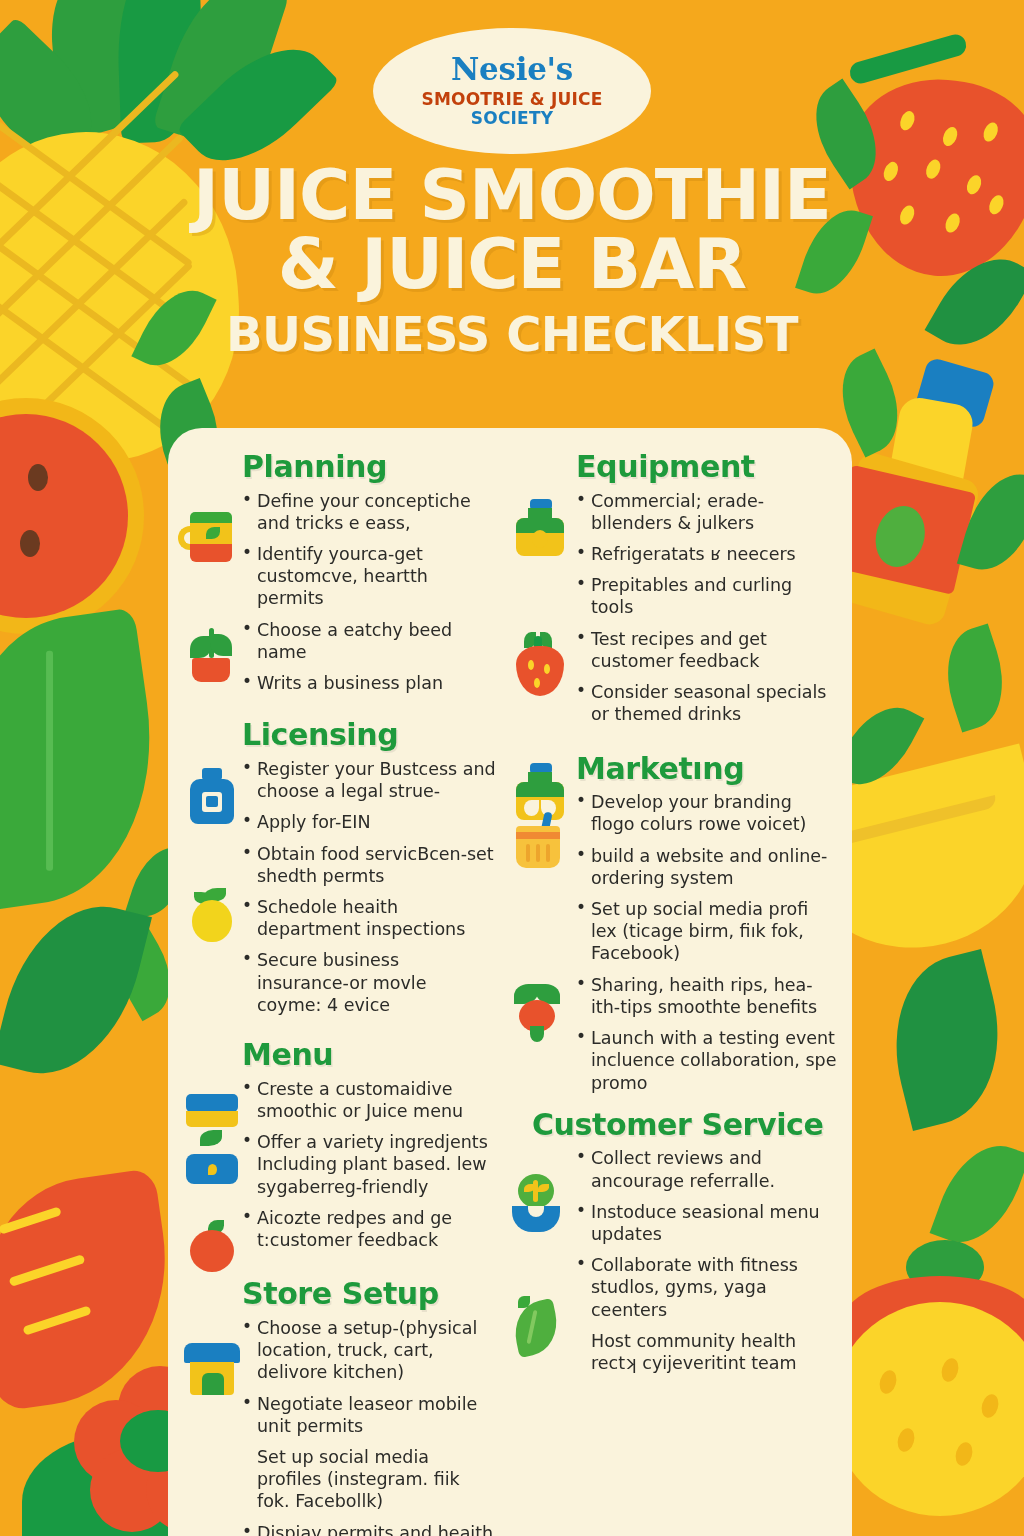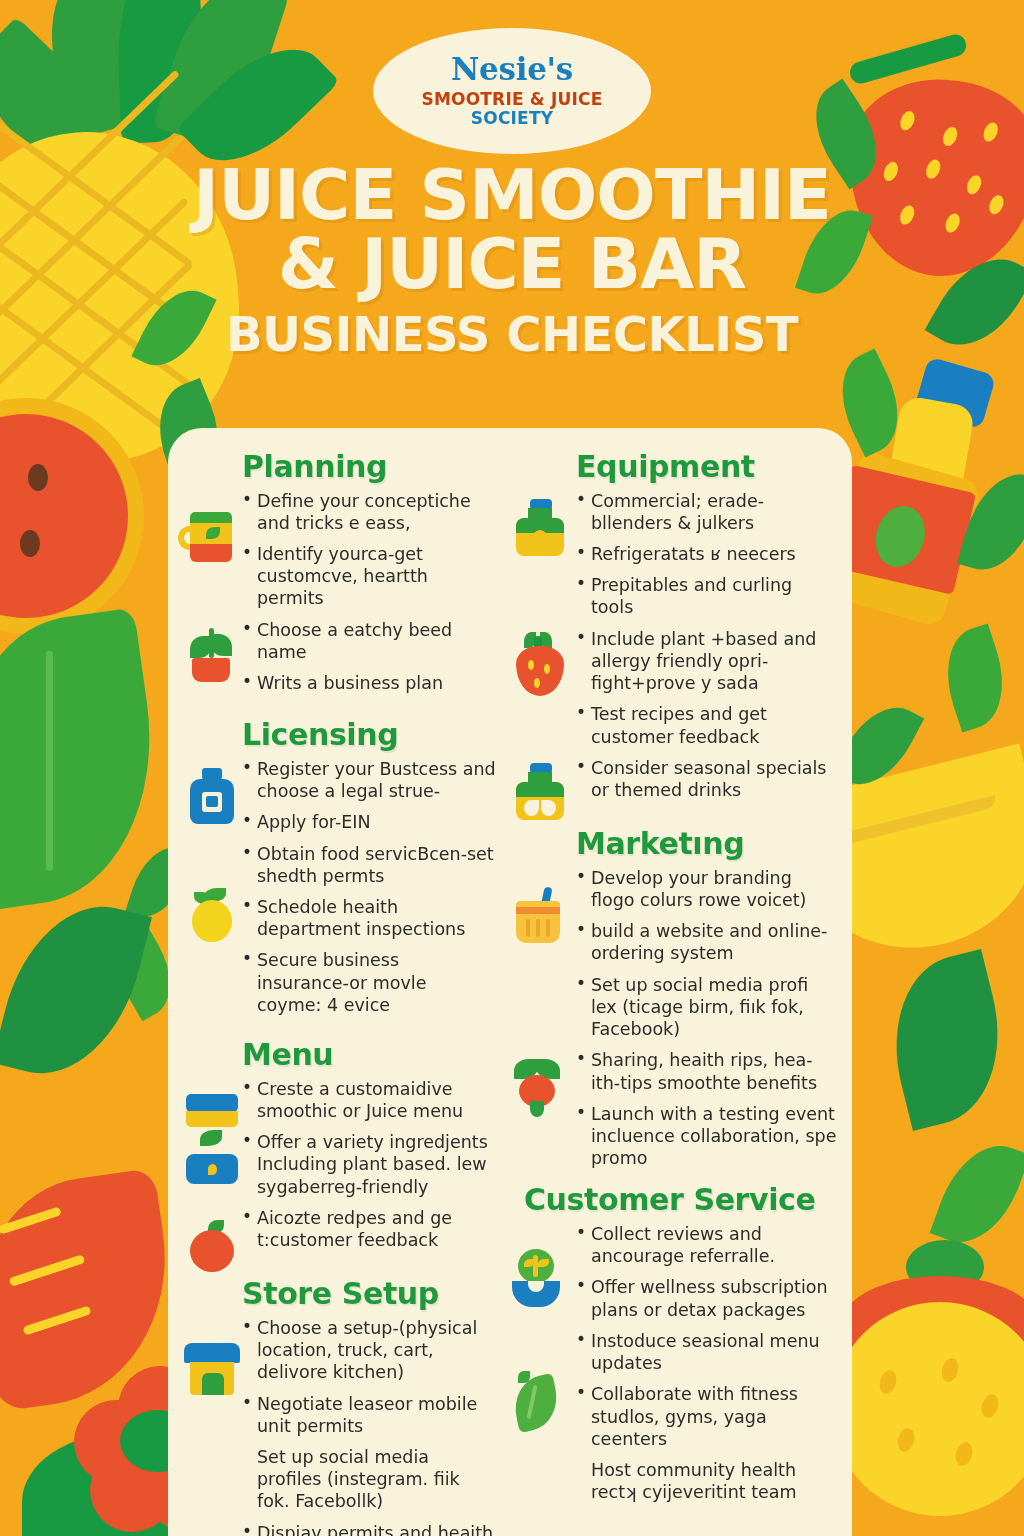--- a/index.html
+++ b/index.html
@@ -468,21 +468,20 @@
             <span class="body"></span>
             <span class="grn"></span>
           <span class="s1"></span>
             <span class="s2"></span>
         </div>
         <h2 class="sec-head wide" style="margin-left:60px;">Equipment</h2>
         <ul class="bullets" style="margin-left:60px;">
           <li>Commercial; erade- bllenders &amp; julkers</li>
           <li>Refrigeratats ʁ neecers</li>
           <li>Prepitables and curling tools</li>
-          <li>Include plant +based and allergy friendly opri-fight+prove y sada</li>
           <li>Test recipes and get customer feedback</li>
           <li>Consider seasonal specials or themed drinks</li>
         </ul>
       </div>
 
       <div class="section" style="margin-top:26px;">
         <div class="mini cup" style="top:58px;left:-8px;">
           <span class="straw"></span>
             <span class="body"></span>
             <span class="band"></span>
@@ -513,24 +512,23 @@
           <span class="sl" style="left:18px;top:12px;"></span>
           <span class="sl" style="left:32px;top:12px;"></span>
           <span class="bowl"></span>
             <span class="notch"></span>
         </div>
         <div class="mini pea" style="top:188px;left:-10px;">
           <span class="body"></span>
             <span class="vein2"></span>
             <span class="tip"></span>
         </div>
-        <h2 class="sec-head wide" style="margin-left:8px;">Customer Service</h2>
+        <h2 class="sec-head wide" style="margin-left:16px;">Customer Service</h2>
         <ul class="bullets" style="margin-left:60px;">
           <li>Collect reviews and ancourage referralle.</li>
-          <li>Offer wellness subscription plans or detax packages</li>
           <li>Instoduce seasional menu updates</li>
           <li>Collaborate with fitness studlos, gyms, yaga ceenters</li>
           <li class="nobullet">Host community health rectʞ cyijeveritint team</li>
         </ul>
       </div>
 
     </div>
   </div>
 </div>
 

